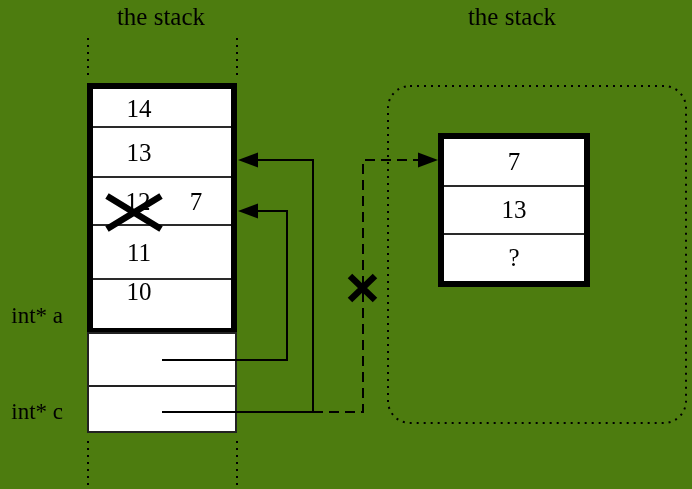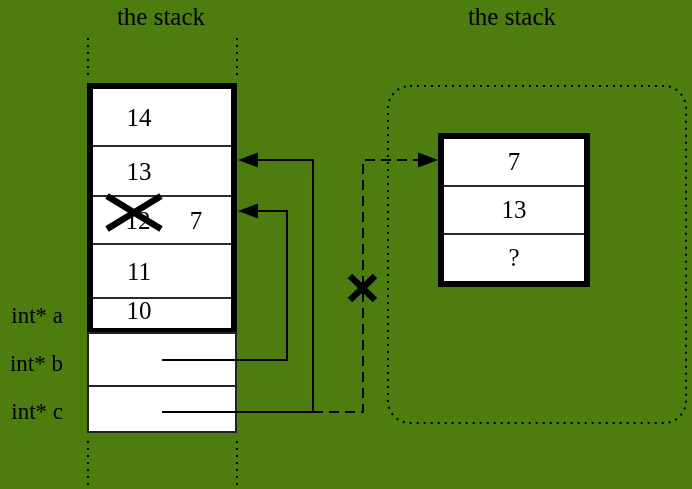--- a/index.html
+++ b/index.html
@@ -23,21 +23,21 @@
   .label-b { top:350px; }
   .label-c { top:398px; }
 
   
   .stack-box {
     position:absolute; left:87px; top:83px; width:138px; height:239px;
     border:6px solid #000; background:#fff;
   }
   .stack-box .cell { position:relative; width:100%; box-sizing:border-box; }
   .stack-box .cell + .cell { border-top:2px solid #2a2a2a; }
-  .r1 { height:56px; } .r2 { height:50px; } .r3 { height:48px; }
+  .r1 { height:37px; } .r2 { height:50px; } .r3 { height:48px; }
   .r4 { height:54px; } .r5 { height:24px; }
   .stack-box .val {
     position:absolute; left:46px; top:50%;
     transform:translate(-50%,-50%); font-size:25px; line-height:25px;
   }
   .stack-box .val.old-val { left:45px; }
   .stack-box .val.new-val { left:103px; }
 
   
   .ptr-cells {
@@ -67,21 +67,20 @@
 </style>
 </head>
 <body>
 
 <div class="canvas">
 
   <div class="title title-stack">the stack</div>
   <div class="title title-heap">the stack</div>
 
   <div class="var-label label-a">int* a</div>
-  <div class="var-label label-b">int* b</div>
   <div class="var-label label-c">int* c</div>
 
   <div class="stack-box">
     <div class="cell r1">
       <span class="val">14</span>
     </div>
     <div class="cell r2">
       <span class="val">13</span>
     </div>
     <div class="cell r3">

